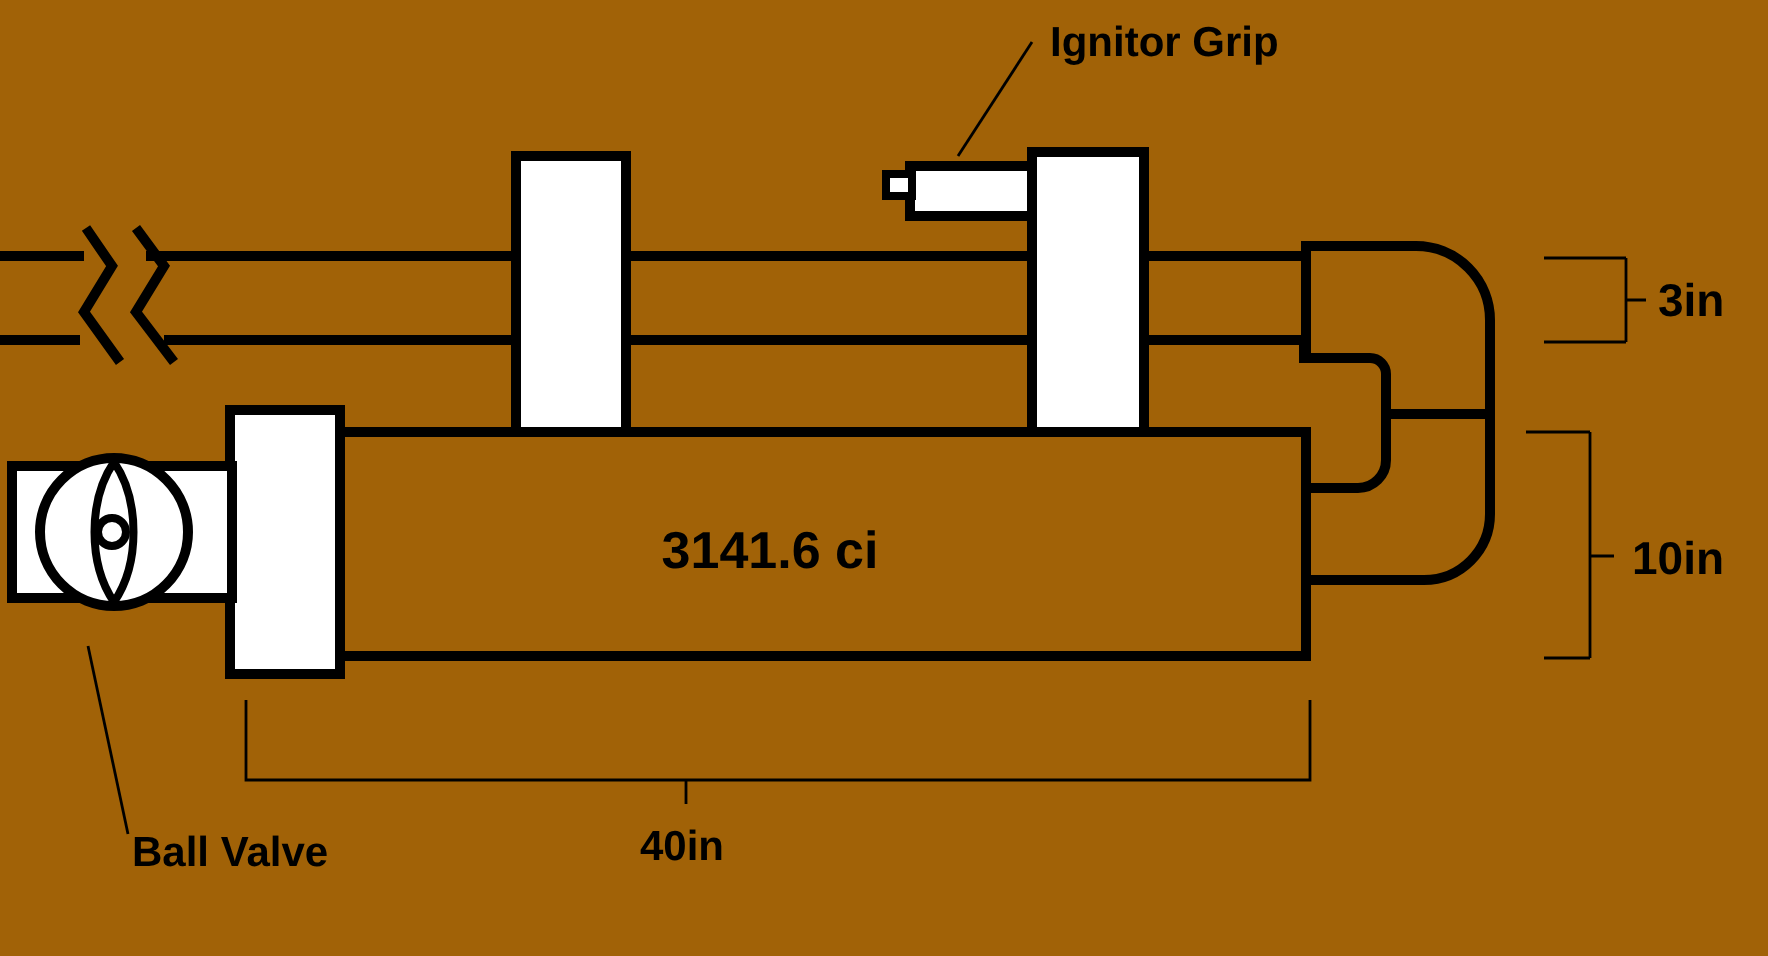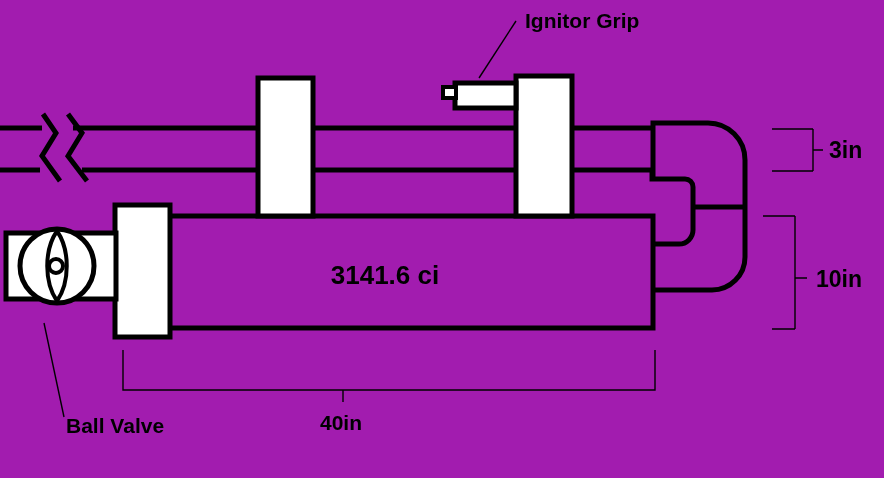--- a/index.html
+++ b/index.html
@@ -8,21 +8,21 @@
     background: #ffffff;
     width: 884px;
     height: 478px;
     overflow: hidden;
     font-family: "Liberation Sans", sans-serif;
   }
   .stage {
     position: relative;
     width: 884px;
     height: 478px;
-    background: #a21caf;
+    background: #a16207;
   }
   svg { display: block; }
   .thick  { stroke: #000000; stroke-width: 5;   fill: none; }
   .thick-f{ stroke: #000000; stroke-width: 5;   fill: #ffffff; }
   .mid    { stroke: #000000; stroke-width: 4;   fill: none; }
   .mid-f  { stroke: #000000; stroke-width: 4;   fill: #ffffff; }
   .thin   { stroke: #000000; stroke-width: 1.4; fill: none; }
   text.lbl {
     fill: #000000;
     font-weight: bold;

